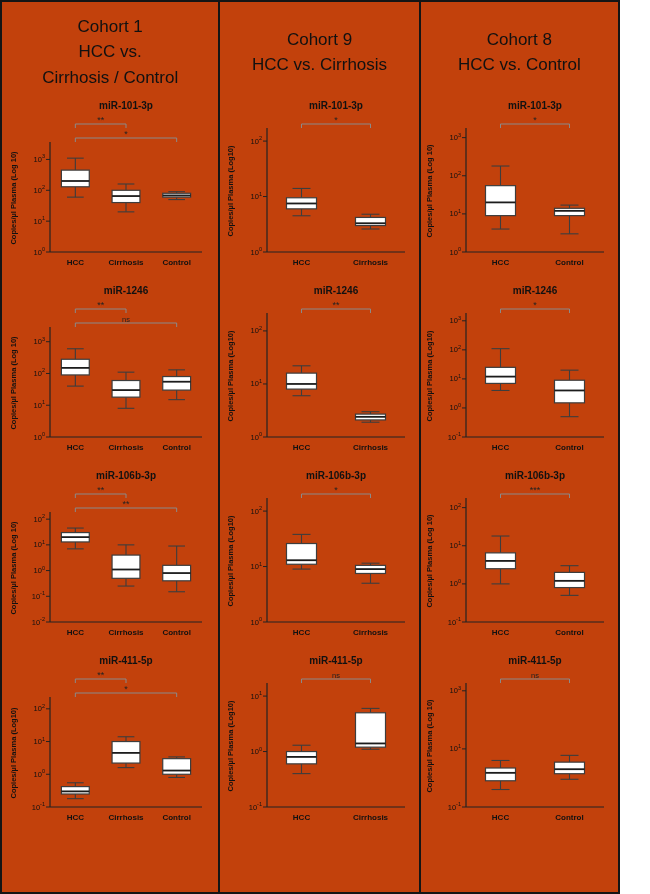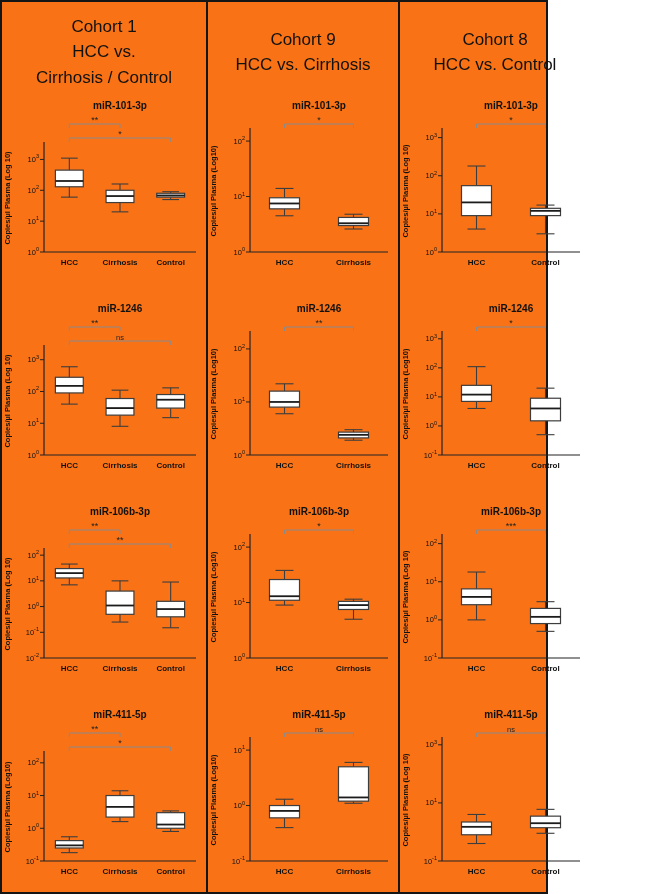--- a/index.html
+++ b/index.html
@@ -1,30 +1,30 @@
 <!DOCTYPE html>
 <html><head>
 <meta charset="utf-8">
 <style>
   html,body{margin:0;padding:0;background:#ffffff;font-family:"Liberation Sans",sans-serif;}
   #figure{
-    width:548px;height:894px;box-sizing:border-box;
-    border:2px solid #151515;display:flex;background:#f97316;
+    width:620px;height:894px;box-sizing:border-box;
+    border:2px solid #151515;display:flex;background:#c2410c;
   }
   .col{box-sizing:border-box;display:flex;flex-direction:column;align-items:center;}
   .col-1{width:227px;}
   .col-2{width:210px;border-left:2px solid #151515;}
   .col-3{width:209px;border-left:2px solid #151515;}
   .col-header{
     height:96px;width:100%;box-sizing:border-box;
     display:flex;align-items:center;justify-content:center;
     white-space:pre-line;text-align:center;
     font-size:17px;line-height:1.5;color:#111;padding:4px 6px 0 6px;
   }
-  .plots{display:flex;flex-direction:column;gap:21px;}
+  .plots{display:flex;flex-direction:column;gap:3px;}
   .plot{display:block;}
   svg text{font-family:"Liberation Sans",sans-serif;}
 </style>
 </head>
 <body>
 
 <div id="figure">
   <div class="col col-1">
     <div class="col-header">Cohort 1
 HCC vs.

